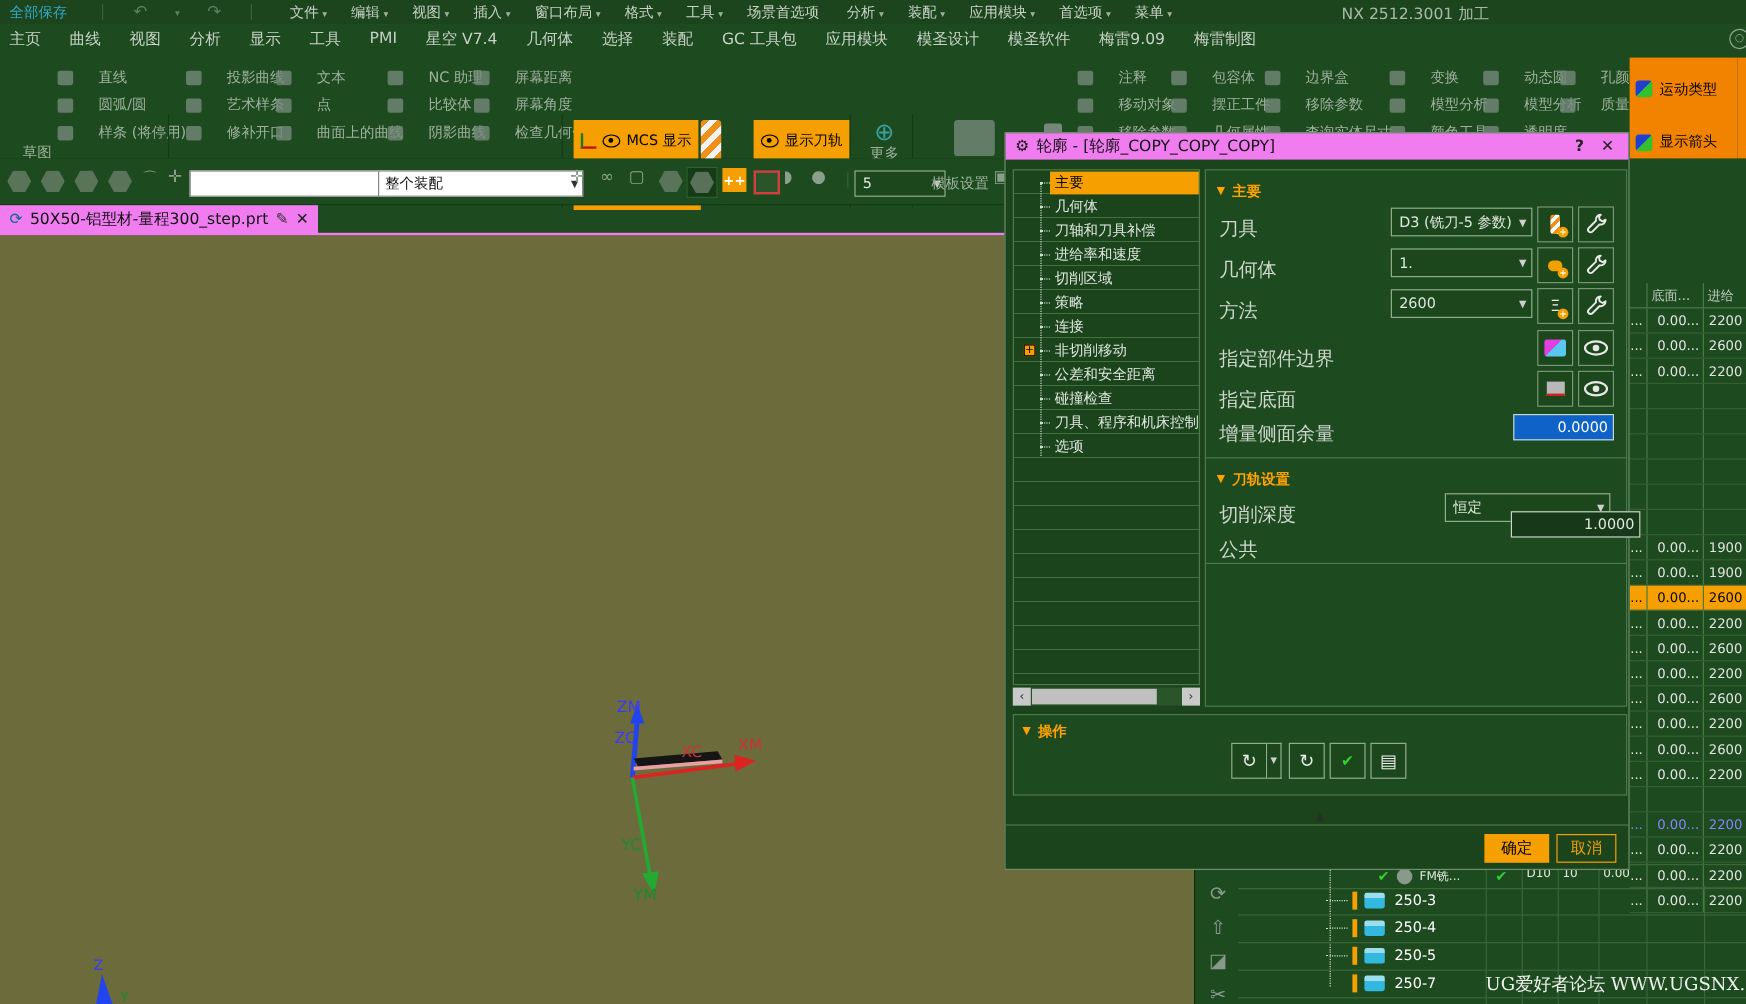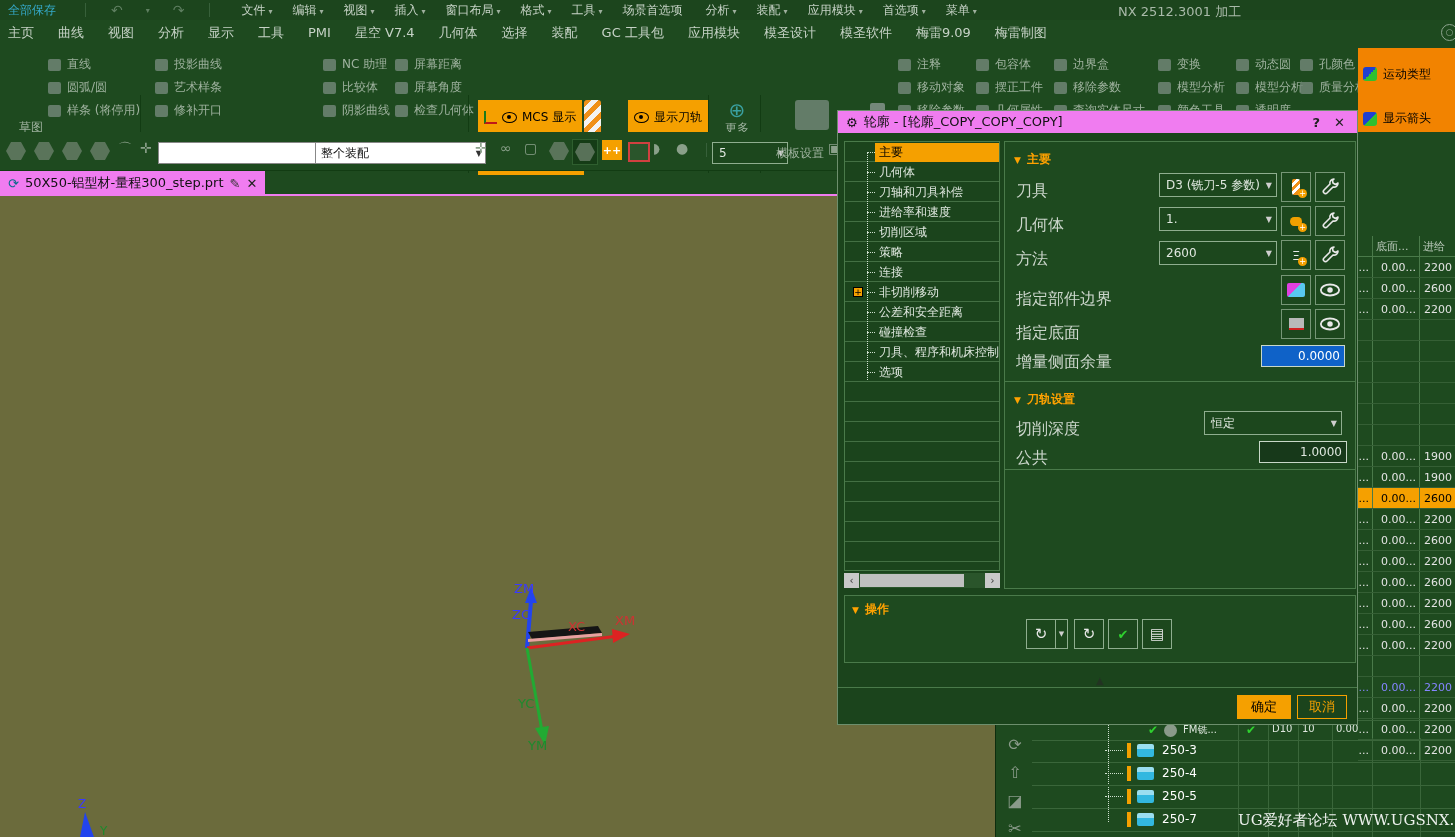--- a/index.html
+++ b/index.html
@@ -15,21 +15,21 @@
   .mitem{color:#c6d2c6;padding:0 10px;white-space:nowrap;cursor:default}
   .mitem .da{font-size:8px;color:#9fb09f;margin-left:3px}
   .nxtitle{left:1118px;top:3px;color:#a9b9a9;font-size:13px;white-space:nowrap}
   
   .tabrow{left:0;top:20px;width:1455px;height:25px;display:flex;align-items:center;gap:24px;padding-left:8px;background:#1e4a1f}
   .rtab{color:#c6d2c6;font-size:13px;white-space:nowrap}
   .circ-ic{left:1441px;top:24px;width:15px;height:15px;border:1px solid #8fa58f;border-radius:50%;color:#8fa58f;font-size:9px;text-align:center;line-height:14px}
   
   .ribbon{left:0;top:45px;width:1455px;height:87px;background:#1e4a1f;border-bottom:1px solid #123c13}
   .rcol{position:absolute;display:flex;flex-direction:column}
-  .ritem{height:23px;display:flex;align-items:center;gap:6px;font-size:12px;color:#9fb29f;white-space:nowrap}
+  .ritem{height:23px;display:flex;align-items:center;gap:21px;font-size:12px;color:#9fb29f;white-space:nowrap}
   .ric{width:13px;height:12px;background:#74887a;border-radius:2px;opacity:.8;flex:none}
   .rsep{position:absolute;top:50px;width:1px;height:78px;background:#123c13}
   .sketchlbl{color:#9fb29f}
   .pencil{width:16px;height:16px;background:#74887a;clip-path:polygon(0 100%,30% 55%,100% 0,100% 30%,45% 70%);opacity:.8}
   .obtn{position:absolute;background:#f5a000;color:#000;display:flex;align-items:center;gap:5px;
         padding:0 6px;font-size:12px;white-space:nowrap}
   .eyeg{width:13px;height:9px;border:1px solid #000;border-radius:50%;position:relative;flex:none}
   .eyeg:after{content:"";position:absolute;left:4px;top:2px;width:4px;height:4px;border-radius:50%;background:#000}
   .axisg{width:11px;height:11px;border-left:2px solid #1a7a1a;border-bottom:2px solid #c01818;flex:none}
   .drill{position:absolute;left:584px;top:55px;width:17px;height:44px;border-radius:3px;
@@ -241,20 +241,35 @@
         </div>
         <div class="ritem">
           <span class="ric"></span>
           <span>艺术样条</span>
         </div>
         <div class="ritem">
           <span class="ric"></span>
           <span>修补开口</span>
         </div>
       </div>
+    <div class="rcol" style="left:230px;top:8px">
+
+    <div class="ritem">
+          <span class="ric"></span>
+          <span>文本</span>
+        </div>
+        <div class="ritem">
+          <span class="ric"></span>
+          <span>点</span>
+        </div>
+        <div class="ritem">
+          <span class="ric"></span>
+          <span>曲面上的曲线</span>
+        </div>
+      </div>
     <div class="rcol" style="left:323px;top:8px">
 
     <div class="ritem">
           <span class="ric"></span>
           <span>NC 助理</span>
         </div>
         <div class="ritem">
           <span class="ric"></span>
           <span>比较体</span>
         </div>
@@ -876,21 +891,21 @@
     <div class="dsep" style="left:166px;top:270px;width:352px"></div>
     <div class="ghdr" style="left:176px;top:280px">
       <span class="tri">▼</span>
         <span>刀轨设置</span>
     </div>
     <span class="dlabel" style="left:178px;top:308px">切削深度</span>
     <div class="dd" style="left:366px;top:300px;width:138px">
         <span>恒定</span>
       </div>
     <span class="dlabel" style="left:178px;top:337px">公共</span>
-    <div class="dinput plain" style="left:421px;top:330px;width:88px">
+    <div class="dinput plain" style="left:421px;top:315px;width:108px">
         <span>1.0000</span>
       </div>
     <div class="dsep" style="left:166px;top:358px;width:352px"></div>
 
     <div class="dgroupbox" style="left:6px;top:484px;width:512px;height:68px"></div>
     <div class="ghdr" style="left:14px;top:490px">
       <span class="tri">▼</span>
         <span>操作</span>
     </div>
     <div class="abtn" style="left:188px;top:508px">↻</div>

